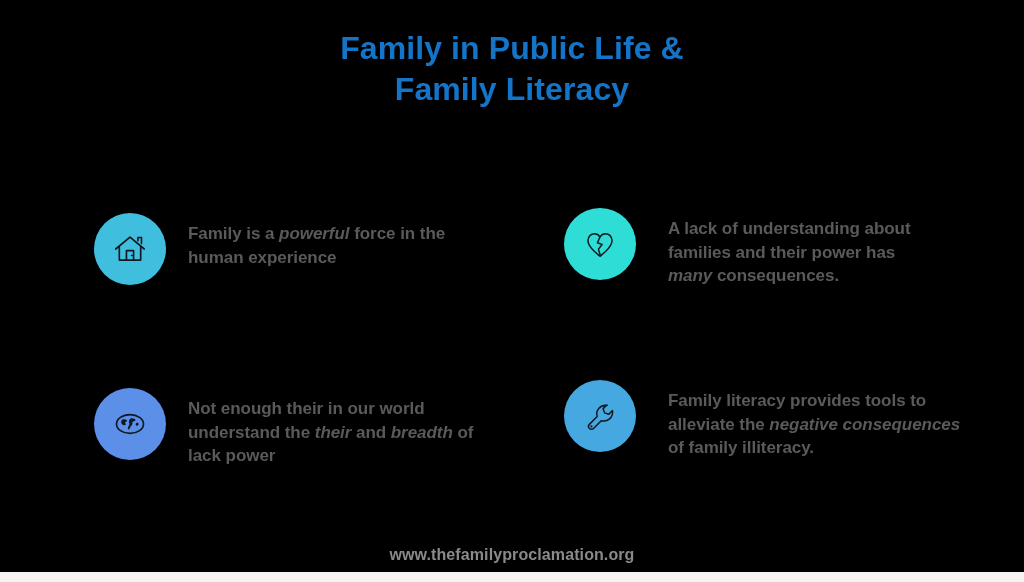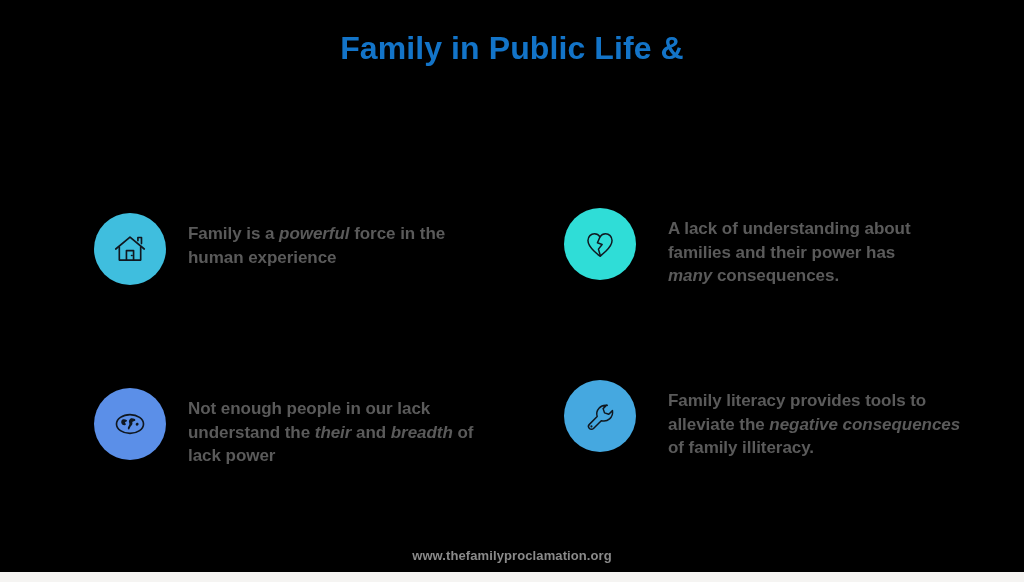--- a/index.html
+++ b/index.html
@@ -95,21 +95,21 @@
   
   .footer {
     position: absolute;
     bottom: 18px;
     left: 0;
     width: 1024px;
     text-align: center;
   }
   .footer-url {
     color: #8a8a8a;
-    font-size: 13px;
+    font-size: 16px;
     font-weight: bold;
     font-family: "Liberation Sans", sans-serif;
     letter-spacing: 0.1px;
   }
 
   .bottom-strip {
     position: absolute;
     left: 0;
     bottom: 0;
     width: 1024px;
@@ -117,20 +117,21 @@
     background: #f5f4f2;
   }
 </style>
 </head>
 <body>
 
 <div class="slide" style="background: #000000;">
 
   <div class="title-block">
     <div class="title-line" style="color: rgb(19, 116, 200);">Family in Public Life &amp;</div>
+    <div class="title-line" style="color: rgb(19, 116, 200);">Family Literacy</div>
   </div>
 
   <div class="grid">
 
     <div class="cell cell-tl">
       <div class="icon-circle" style="background: rgb(63, 190, 222);">
         <span>
           <svg width="38" height="38" viewBox="0 0 48 48" fill="none" stroke="#101820" stroke-width="2.1" stroke-linecap="round" stroke-linejoin="round">
             <path d="M6 24 L24 9 L42 24"></path>
             <path d="M34 13.5 L34 9.5 L38.5 9.5 L38.5 17.2"></path>
@@ -172,21 +173,21 @@
                      C26.6 25.4 25.4 26.4 24.6 27.6 C23.9 28.7 23.8 30 23 30.9
                      C22.4 31.6 21.4 31.2 21.2 30.3 C20.9 28.9 21.6 27.5 22.4 26.4
                      C23.3 25.1 23.4 23.4 22.8 22 C22.3 20.7 22.6 19.1 23.5 18.1
                      C23.9 17.5 24.3 16.8 24.8 16.6 Z" fill="#101820" stroke="none"></path>
             <path d="M32.8 22.6 C33.9 22.2 35.1 22.8 35.4 23.8 C35.7 24.9 34.9 26 33.8 26.2
                      C32.7 26.4 31.7 25.6 31.6 24.6 C31.5 23.7 32 22.9 32.8 22.6 Z" fill="#101820" stroke="none"></path>
           </svg>
         </span>
       </div>
       <div class="cell-text" style="color: rgb(90, 90, 90);">
-        <span>Not enough people in our lack understand the </span><em>their</em><span> and </span><em>breadth</em><span> of lack power</span>
+        <span>Not enough their in our world understand the </span><em>their</em><span> and </span><em>breadth</em><span> of lack power</span>
       </div>
     </div>
 
     <div class="cell cell-br">
       <div class="icon-circle" style="background: rgb(69, 168, 224);">
         <span>
           <svg width="34" height="34" viewBox="0 0 48 48" fill="none" stroke="#101820" stroke-width="2.1" stroke-linecap="round" stroke-linejoin="round">
             <path d="M33.6 8.4 L28.4 13.6 L30.4 19.6 L36.4 21.6 L41.6 16.4
                      C42.3 20.6 40.9 25 37.5 28 C34.2 31 29.7 31.8 25.8 30.6
                      L14.8 41.6 C13.2 43.2 10.6 43.2 9 41.6 C7.4 40 7.4 37.4 9 35.8

